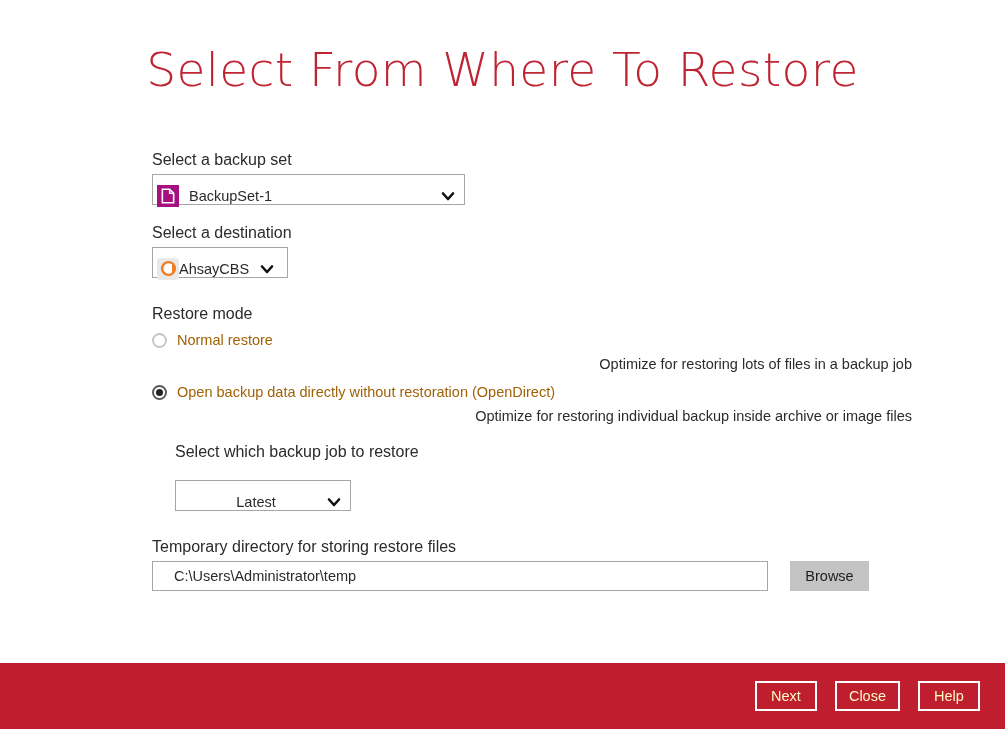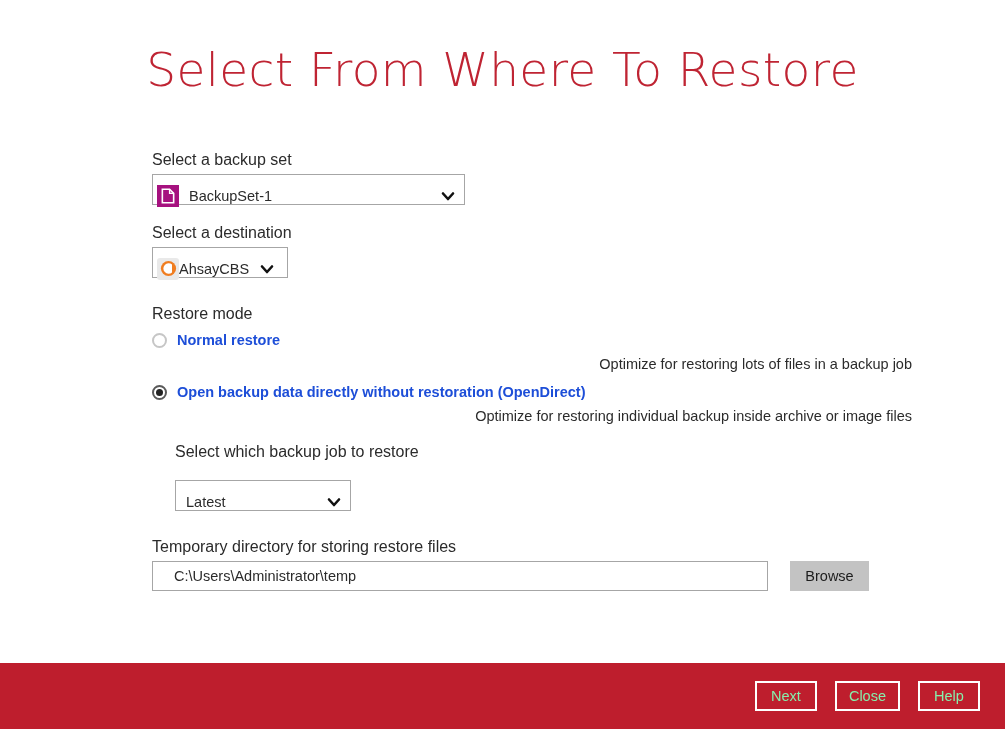--- a/index.html
+++ b/index.html
@@ -53,20 +53,21 @@
     display: flex;
     align-items: center;
     padding: 12px 8px 0 4px;
     position: relative;
   }
   .select-backupset { width: 313px; }
   .select-destination { width: 136px; }
   .select-job {
     width: 176px;
     padding-left: 10px;
+    text-align: center;
   }
 
   .select-text {
     font-size: 14.5px;
     color: #2b2b2b;
     white-space: nowrap;
     flex: 1;
   }
   .select-backupset .select-text { margin-left: 10px; }
   .select-destination .select-text { flex: 0 0 auto; }
@@ -124,21 +125,21 @@
     position: absolute;
     left: 50%;
     top: 50%;
     width: 7px;
     height: 7px;
     margin-left: -3.5px;
     margin-top: -3.5px;
     border-radius: 50%;
     background: #222222;
   }
-  .radio-label { font-size: 14.5px; color: #1d4ed8; font-weight: bold; }
+  .radio-label { font-size: 14.5px; color: #a16207; }
   .radio-desc {
     font-size: 14.5px;
     color: #2b2b2b;
     margin-left: 25px;
     line-height: 24px;
     text-align: right;
   }
 
   .job-block { margin-left: 23px; margin-top: 14px; }
   .job-block .field-label { margin-bottom: 18px; }
@@ -180,21 +181,21 @@
     display: flex;
     align-items: center;
     justify-content: flex-end;
     padding-right: 25px;
   }
   .footer-button {
     min-width: 62px;
     height: 30px;
     border: 2px solid #ffffff;
     background: transparent;
-    color: #86efac;
+    color: #fef9c3;
     font-family: "Liberation Sans", sans-serif;
     font-size: 14.5px;
     margin-left: 18px;
     padding: 0 12px;
     cursor: pointer;
   }
 </style>
 </head>
 <body>
 

